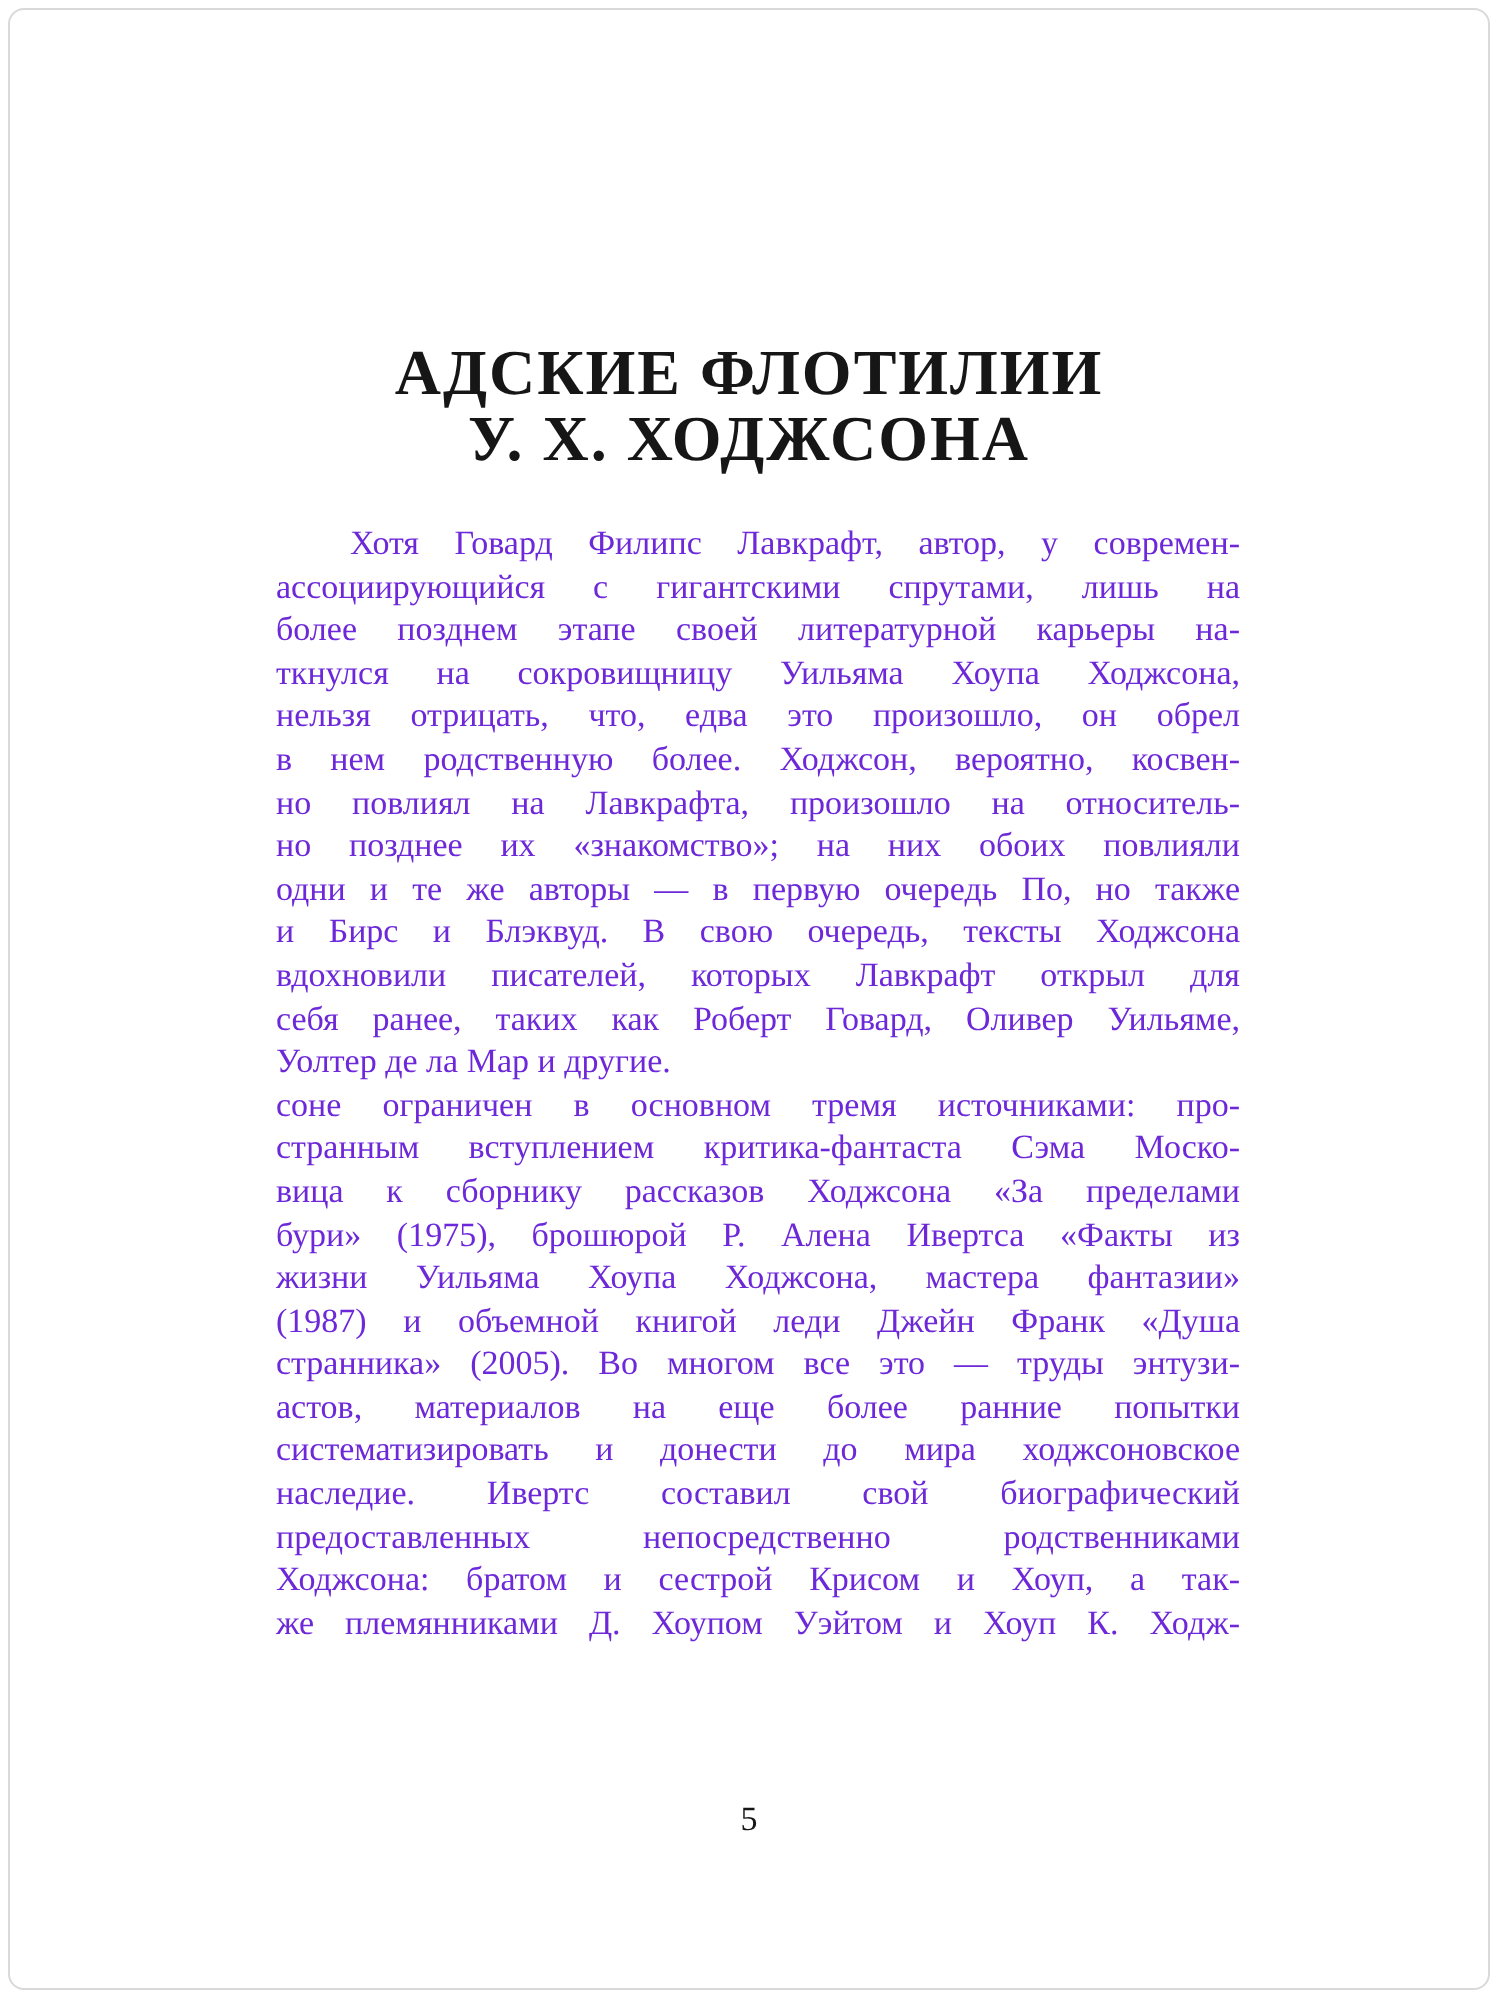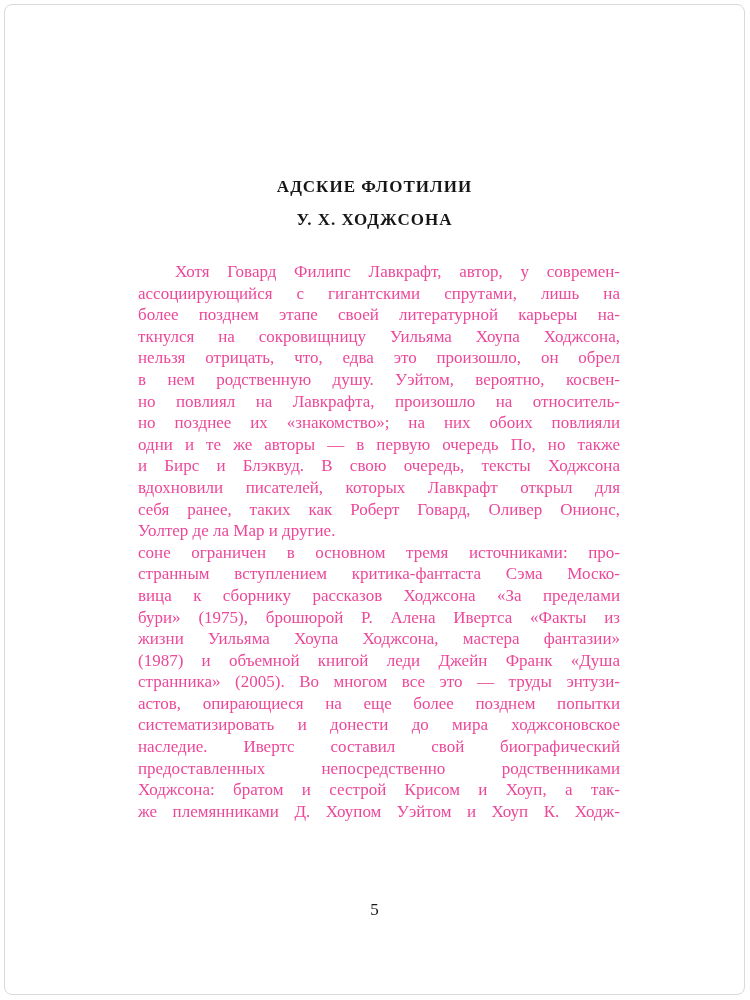--- a/index.html
+++ b/index.html
@@ -26,33 +26,33 @@
     box-sizing: border-box;
     color: #1a1a1a;
   }
   .title-block {
     position: absolute;
     top: 165px;
     left: 0;
     right: 0;
     text-align: center;
     font-weight: bold;
-    font-size: 17px;
+    font-size: 32px;
     line-height: 33px;
     letter-spacing: 1px;
     color: #161616;
   }
   .text-block {
     position: absolute;
     top: 256px;
     left: 133px;
     width: 482px;
     font-size: 17px;
     line-height: 21.6px;
-    color: #ec4899;
+    color: #6d28d9;
   }
   .paragraph {
     margin: 0;
   }
   .line {
     text-align: justify;
     text-align-last: justify;
     white-space: normal;
   }
   .line.first {
@@ -81,38 +81,38 @@
     <div>У. Х. ХОДЖСОНА</div>
   </div>
 
   <div class="text-block">
       <div class="paragraph">
         <div class="line first">Хотя Говард Филипс Лавкрафт, автор, у современ-</div>
         <div class="line">ассоциирующийся с гигантскими спрутами, лишь на</div>
         <div class="line">более позднем этапе своей литературной карьеры на-</div>
         <div class="line">ткнулся на сокровищницу Уильяма Хоупа Ходжсона,</div>
         <div class="line">нельзя отрицать, что, едва это произошло, он обрел</div>
-        <div class="line">в нем родственную душу. Уэйтом, вероятно, косвен-</div>
+        <div class="line">в нем родственную более. Ходжсон, вероятно, косвен-</div>
         <div class="line">но повлиял на Лавкрафта, произошло на относитель-</div>
         <div class="line">но позднее их «знакомство»; на них обоих повлияли</div>
         <div class="line">одни и те же авторы — в первую очередь По, но также</div>
         <div class="line">и Бирс и Блэквуд. В свою очередь, тексты Ходжсона</div>
         <div class="line">вдохновили писателей, которых Лавкрафт открыл для</div>
-        <div class="line">себя ранее, таких как Роберт Говард, Оливер Онионс,</div>
+        <div class="line">себя ранее, таких как Роберт Говард, Оливер Уильяме,</div>
         <div class="line last-left">Уолтер де ла Мар и другие.</div>
       </div>
       <div class="paragraph">
         <div class="line">соне ограничен в основном тремя источниками: про-</div>
         <div class="line">странным вступлением критика-фантаста Сэма Моско-</div>
         <div class="line">вица к сборнику рассказов Ходжсона «За пределами</div>
         <div class="line">бури» (1975), брошюрой Р. Алена Ивертса «Факты из</div>
         <div class="line">жизни Уильяма Хоупа Ходжсона, мастера фантазии»</div>
         <div class="line">(1987) и объемной книгой леди Джейн Франк «Душа</div>
         <div class="line">странника» (2005). Во многом все это — труды энтузи-</div>
-        <div class="line">астов, опирающиеся на еще более позднем попытки</div>
+        <div class="line">астов, материалов на еще более ранние попытки</div>
         <div class="line">систематизировать и донести до мира ходжсоновское</div>
         <div class="line">наследие. Ивертс составил свой биографический</div>
         <div class="line">предоставленных непосредственно родственниками</div>
         <div class="line">Ходжсона: братом и сестрой Крисом и Хоуп, а так-</div>
         <div class="line">же племянниками Д. Хоупом Уэйтом и Хоуп К. Ходж-</div>
       </div>
     </div>
 
   <div class="page-number">5</div>
 

